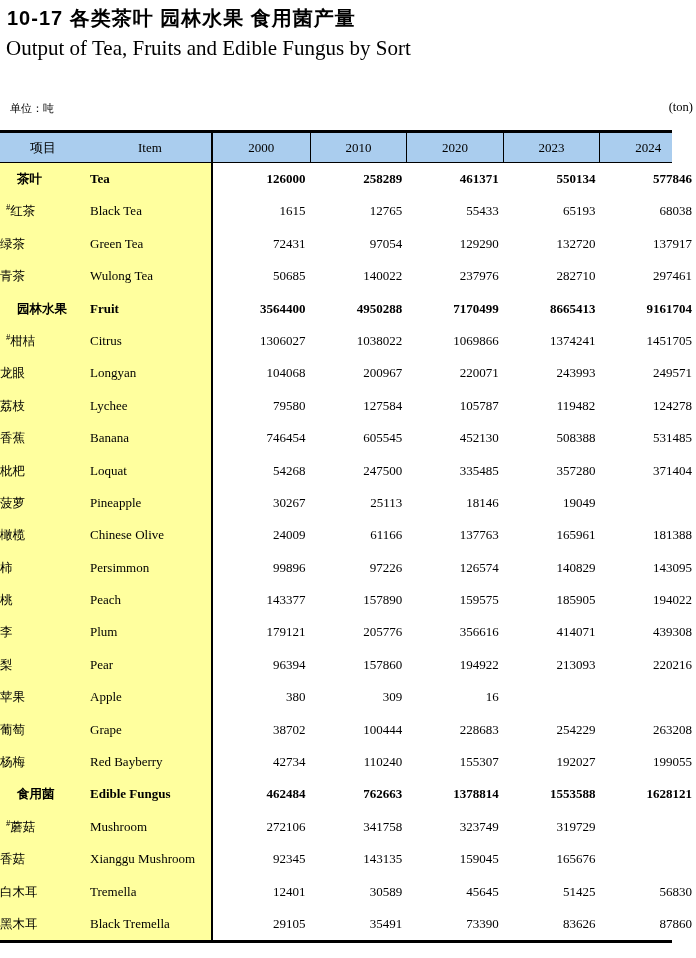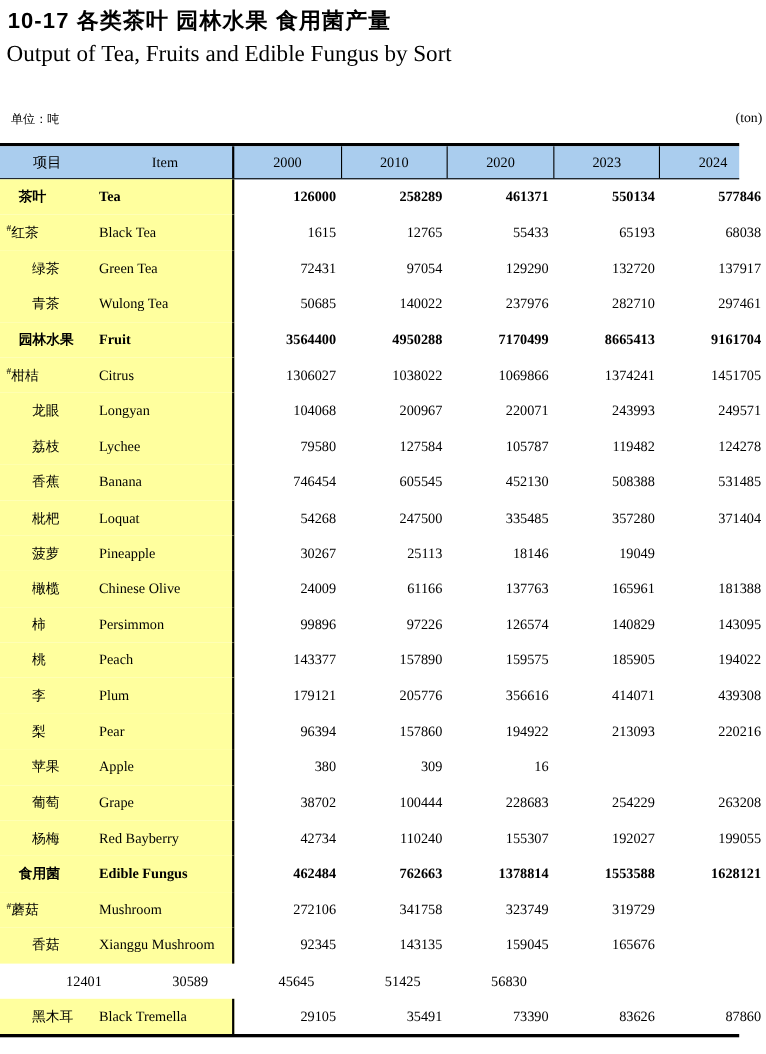--- a/index.html
+++ b/index.html
@@ -56,21 +56,21 @@
   .mk { font-size:8.5px; position:relative; top:-5px; }
   .en { flex:1; white-space:nowrap; }
   .val {
     flex:0 0 96.6px; width:96.6px; text-align:right; padding-right:4px;
     font-variant-numeric:tabular-nums;
   }
   .row.section .cnw { padding-left:17px; font-weight:bold; }
   .row.section .en  { font-weight:bold; }
   .row.section .val { font-weight:bold; }
   .row.marked .cnw  { padding-left:6px; }
-  .row.child .cnw   { padding-left:29px; }
+  .row.child .cnw   { }
 </style>
 </head>
 <body>
 
 <div class="title-cn">10-17 各类茶叶 园林水果 食用菌产量</div>
 <div class="title-en">Output of Tea, Fruits and Edible Fungus by Sort</div>
 <div class="unit-cn">单位：吨</div>
 <div class="unit-en">(ton)</div>
 
 <div class="tbl">
@@ -341,20 +341,24 @@
       <div class="cnw"><span class="mk"></span><span class="cn">香菇</span></div>
       <div class="en">Xianggu Mushroom</div>
     </div>
     <div class="val">92345</div>
     <div class="val">143135</div>
     <div class="val">159045</div>
     <div class="val">165676</div>
   </div>
 
   <div class="row child">
+    <div class="stub">
+      <div class="cnw"><span class="mk"></span><span class="cn">白木耳</span></div>
+      <div class="en">Tremella</div>
+    </div>
     <div class="val">12401</div>
     <div class="val">30589</div>
     <div class="val">45645</div>
     <div class="val">51425</div>
     <div class="val">56830</div>
   </div>
 
   <div class="row child">
     <div class="stub">
       <div class="cnw"><span class="mk"></span><span class="cn">黑木耳</span></div>

